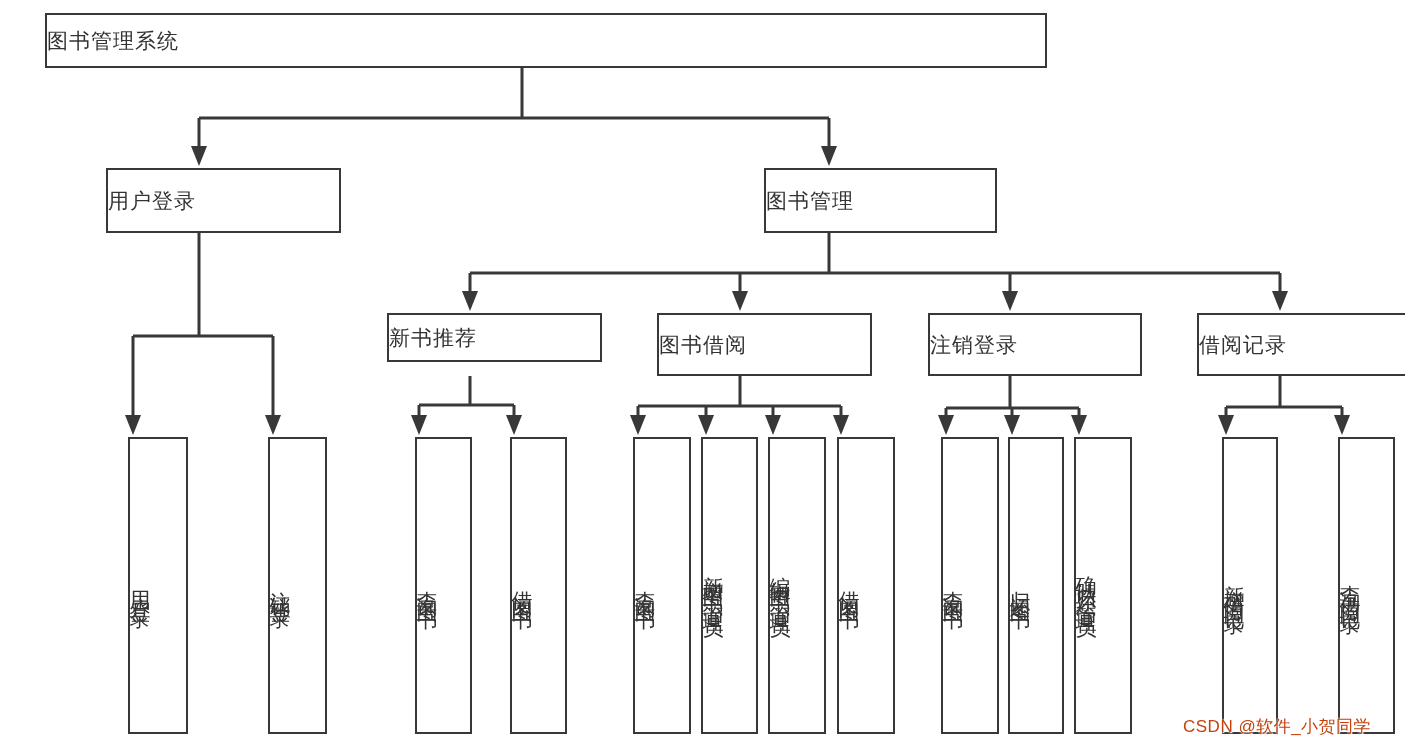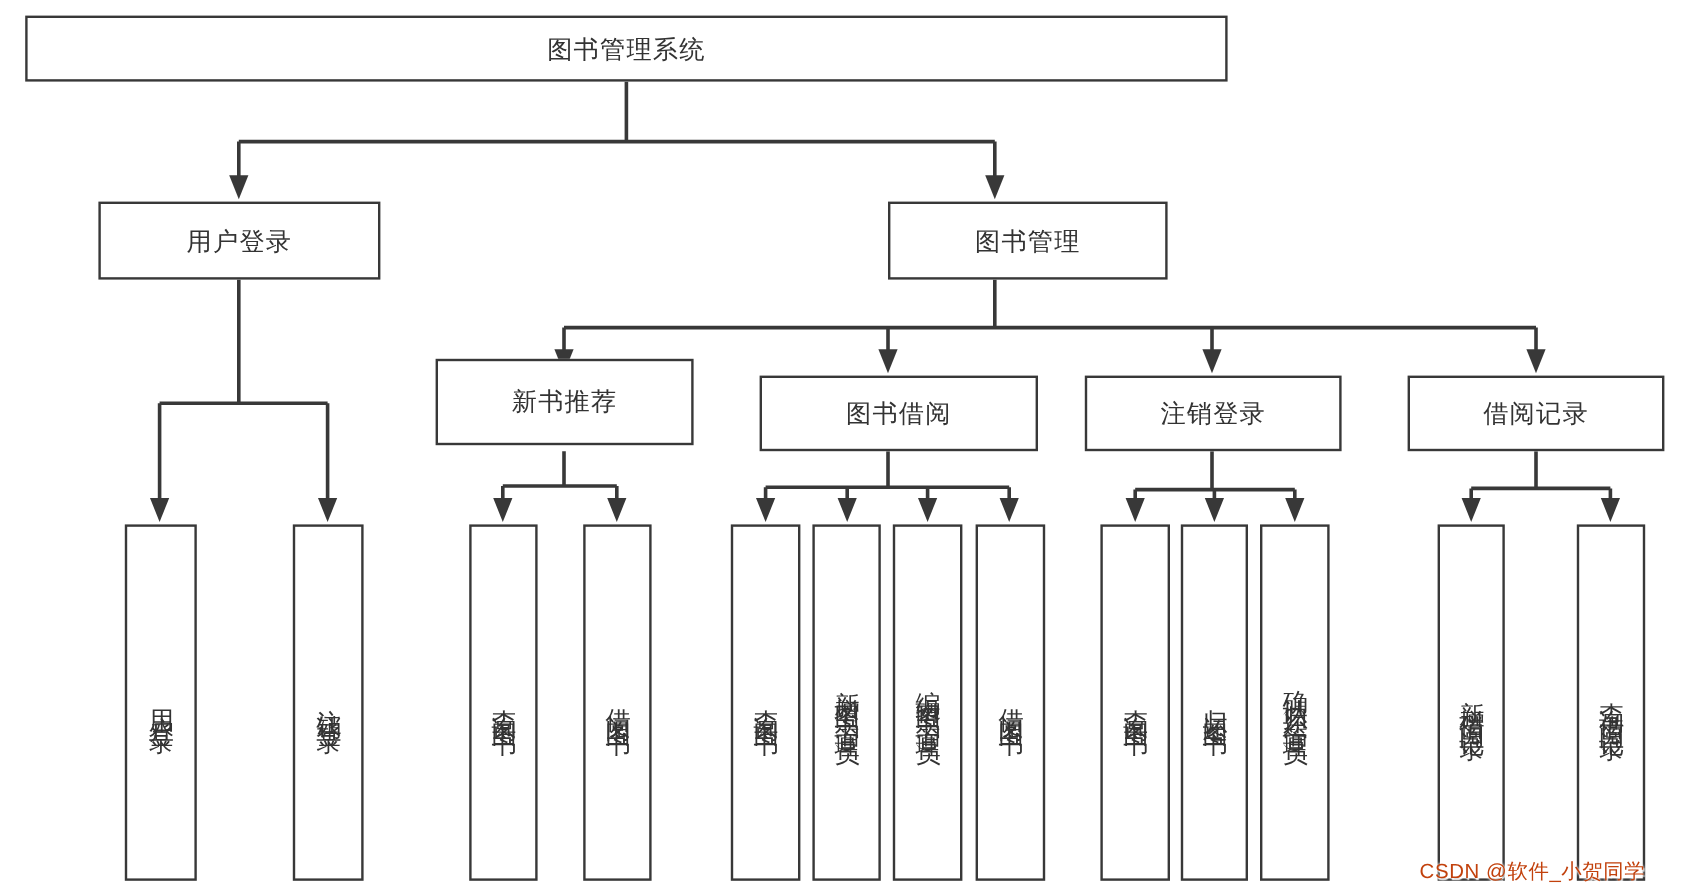--- a/index.html
+++ b/index.html
@@ -24,22 +24,22 @@
     z-index: 1;
   }
   .box {
     position: absolute;
     box-sizing: border-box;
     background: #ffffff;
     border: 2.5px solid #383838;
     color: #333333;
     display: flex;
     align-items: center;
-    justify-content: center;
     z-index: 2;
+    margin-left: 24px;
   }
   .h-label {
     font-size: 21px;
     letter-spacing: 1px;
     white-space: nowrap;
   }
   .v-label {
     writing-mode: vertical-rl;
     font-size: 21px;
     letter-spacing: 6px;
@@ -125,24 +125,24 @@
     <span class="h-label">图书管理系统</span>
   </div>
 
   <div class="box" style="left:82px; top:168px; width:235px; height:65px">
     <span class="h-label">用户登录</span>
   </div>
   <div class="box" style="left:740px; top:168px; width:233px; height:65px">
     <span class="h-label">图书管理</span>
   </div>
 
-  <div class="box" style="left:363px; top:299px; width:215px; height:72px">
+  <div class="box" style="left:363px; top:313px; width:215px; height:49px">
     <span class="h-label">新书推荐</span>
   </div>
-  <div class="box" style="left:633px; top:313px; width:232px; height:63px">
+  <div class="box" style="left:633px; top:313px; width:215px; height:63px">
     <span class="h-label">图书借阅</span>
   </div>
   <div class="box" style="left:904px; top:313px; width:214px; height:63px">
     <span class="h-label">注销登录</span>
   </div>
   <div class="box" style="left:1173px; top:313px; width:214px; height:63px">
     <span class="h-label">借阅记录</span>
   </div>
 
   <div class="box" style="left:104px; top:437px; width:60px; height:297px">

